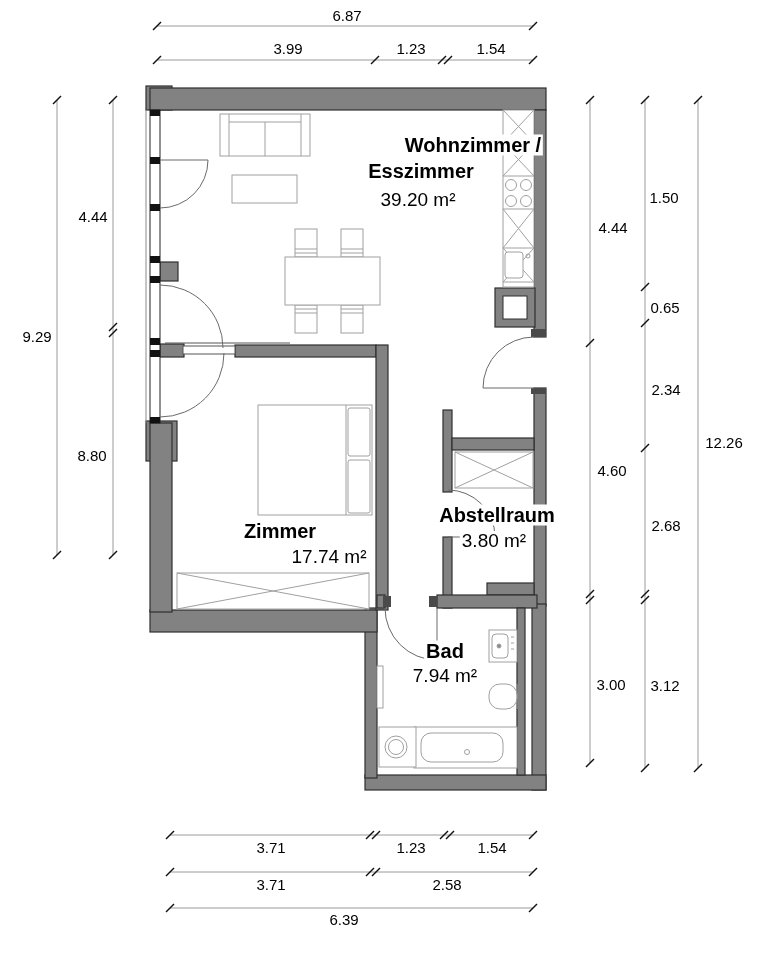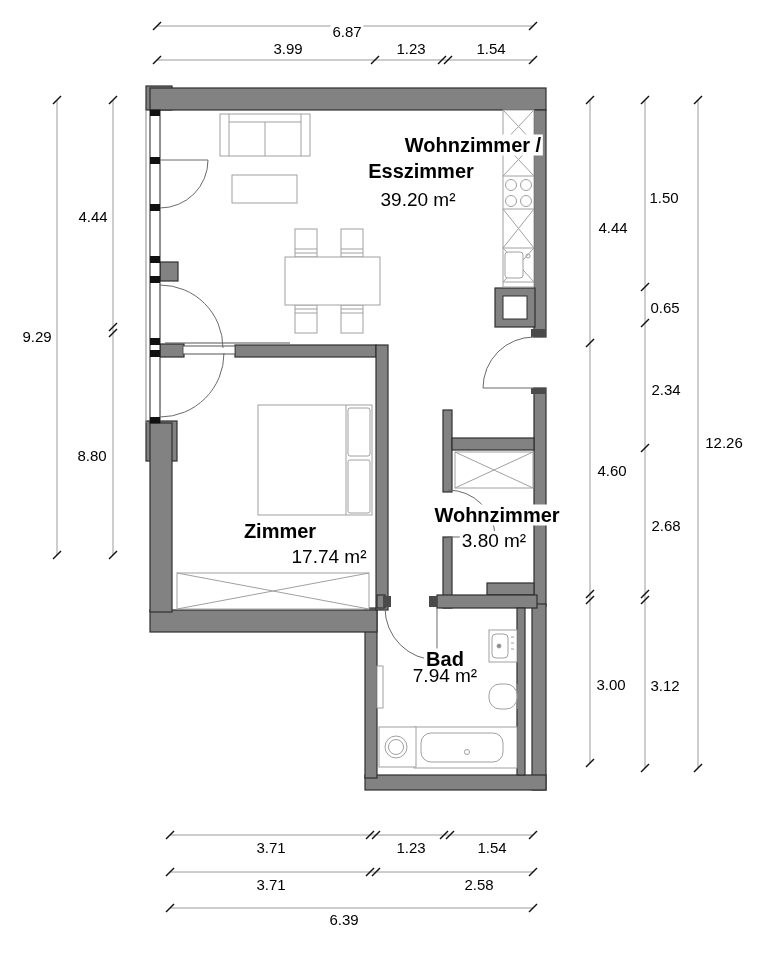--- a/index.html
+++ b/index.html
@@ -250,27 +250,27 @@
   </g>
 </svg>
 
   <div class="lbl room-name" style="left:453px;top:145px;margin-left:20px;">Wohnzimmer /</div>
   <div class="lbl room-name" style="left:421px;top:171px;">Esszimmer</div>
   <div class="lbl room-area" style="left:418px;top:200px;">39.20 m²</div>
 
   <div class="lbl room-name" style="left:280px;top:531px;">Zimmer</div>
   <div class="lbl room-area" style="left:281px;top:557px;margin-left:48px;">17.74 m²</div>
 
-  <div class="lbl room-name" style="left:497px;top:515px;">Wohnzimmer</div>
+  <div class="lbl room-name" style="left:497px;top:515px;">Abstellraum</div>
   <div class="lbl room-area" style="left:494px;top:541px;">3.80 m²</div>
 
-  <div class="lbl room-name" style="left:445px;top:651px;margin-top:8px;">Bad</div>
+  <div class="lbl room-name" style="left:445px;top:651px;">Bad</div>
   <div class="lbl room-area" style="left:445px;top:676px;">7.94 m²</div>
 
-  <div class="lbl dim" style="left:347px;top:16px;margin-top:16px;">6.87</div>
+  <div class="lbl dim" style="left:347px;top:16px;">6.87</div>
   <div class="lbl dim" style="left:267px;top:49px;margin-left:21px;">3.99</div>
   <div class="lbl dim" style="left:411px;top:49px;">1.23</div>
   <div class="lbl dim" style="left:491px;top:49px;">1.54</div>
 
   <div class="lbl dim" style="left:37px;top:337px;">9.29</div>
   <div class="lbl dim" style="left:93px;top:217px;">4.44</div>
   <div class="lbl dim" style="left:92px;top:456px;">8.80</div>
 
   <div class="lbl dim" style="left:613px;top:228px;">4.44</div>
   <div class="lbl dim" style="left:612px;top:471px;">4.60</div>
@@ -281,16 +281,16 @@
   <div class="lbl dim" style="left:666px;top:390px;">2.34</div>
   <div class="lbl dim" style="left:666px;top:526px;">2.68</div>
   <div class="lbl dim" style="left:665px;top:686px;">3.12</div>
 
   <div class="lbl dim" style="left:724px;top:443px;">12.26</div>
 
   <div class="lbl dim" style="left:271px;top:848px;">3.71</div>
   <div class="lbl dim" style="left:411px;top:848px;">1.23</div>
   <div class="lbl dim" style="left:492px;top:848px;">1.54</div>
   <div class="lbl dim" style="left:271px;top:885px;">3.71</div>
-  <div class="lbl dim" style="left:447px;top:885px;margin-left:32px;">2.58</div>
+  <div class="lbl dim" style="left:447px;top:885px;">2.58</div>
   <div class="lbl dim" style="left:344px;top:920px;">6.39</div>
 
 </div>
 
 </body></html>

